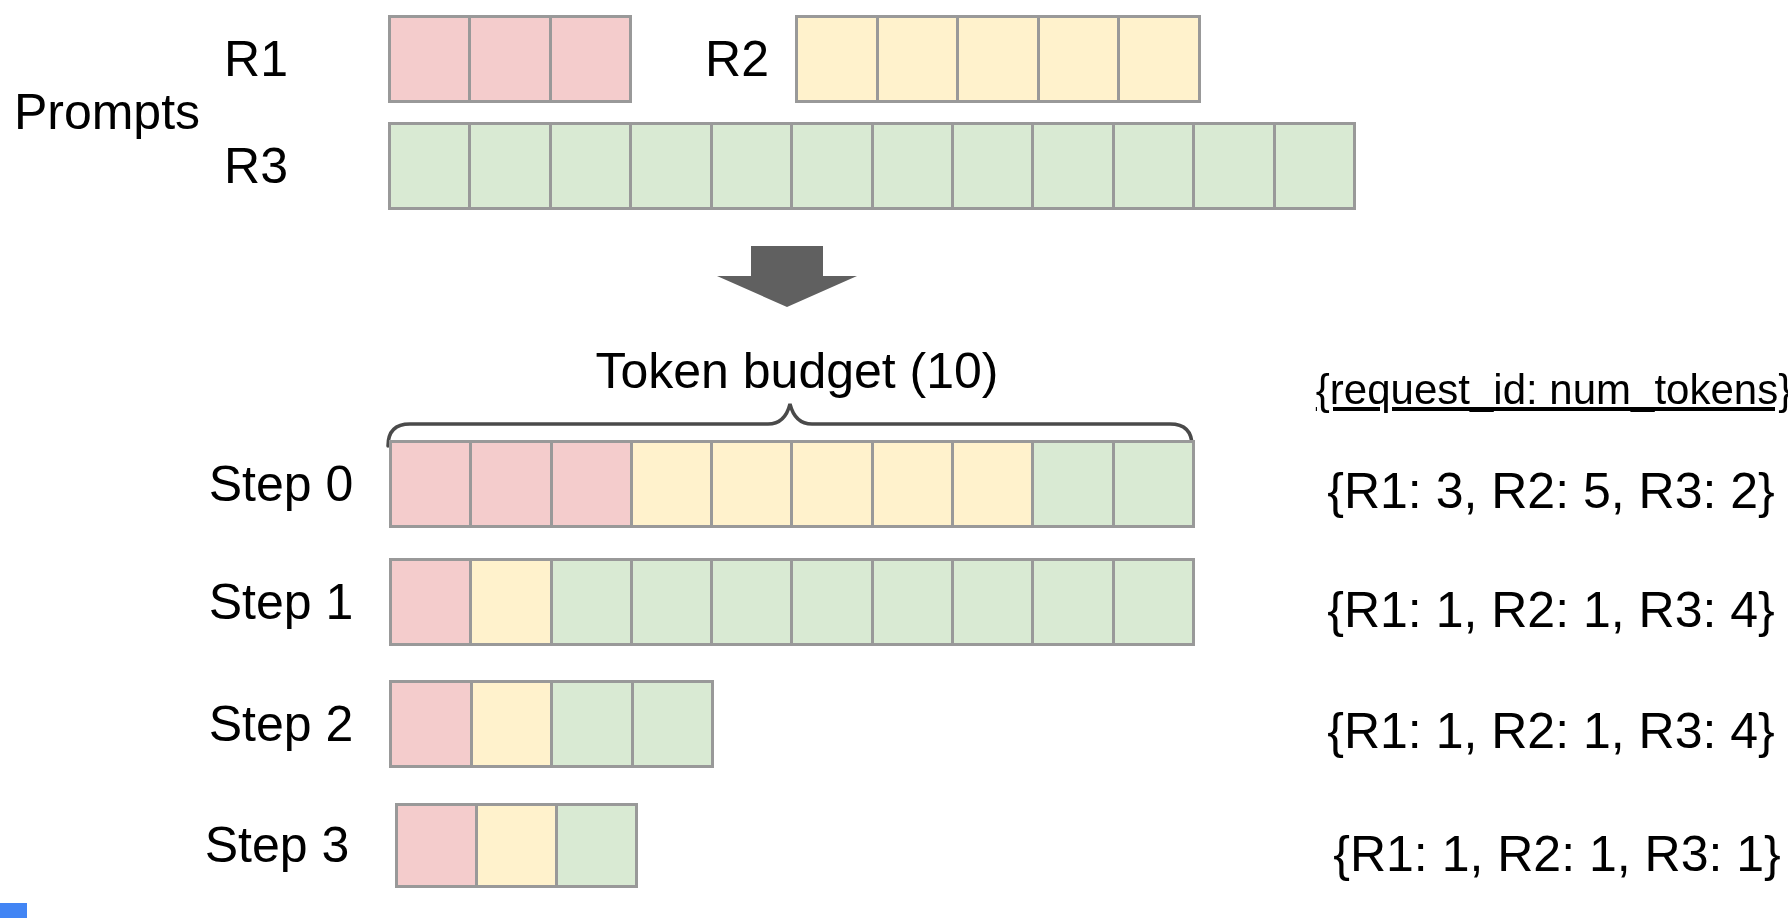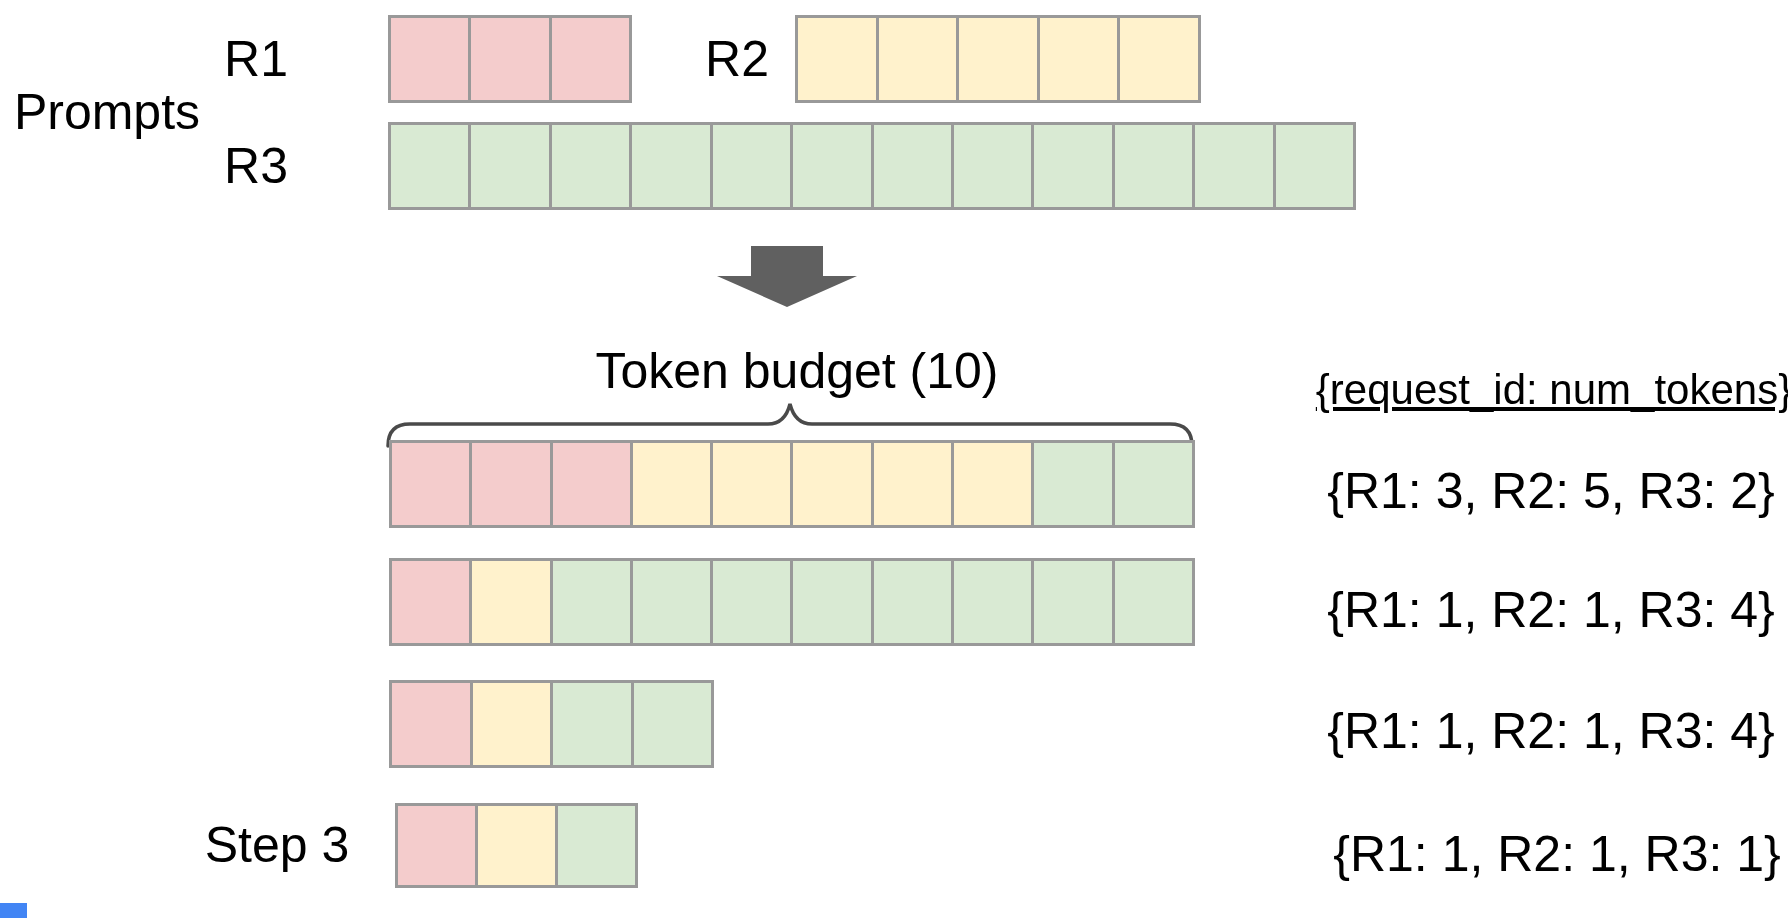--- a/index.html
+++ b/index.html
@@ -108,20 +108,23 @@
   </div>
 
   <div class="lbl" style="left:797px; top:371px;text-align:center;">Token budget (10)</div>
 
   <div class="brace-box" style="left:386px; top:400px; width:808px; height:48px;">
     <svg width="808" height="48" viewBox="0 0 808 48" aria-hidden="true">
       <path d="M 2,46 Q 2,24 24,24 L 382,24 Q 399,24 404,4 Q 409,24 426,24 L 784,24 Q 806,24 806,46" fill="none" stroke="#4a4a4a" stroke-width="3.5" stroke-linecap="round"></path>
     </svg>
   </div>
 
+  <div class="lbl" style="left:281px; top:484px;">Step 0</div>
+  <div class="lbl" style="left:281px; top:602px;">Step 1</div>
+  <div class="lbl" style="left:281px; top:724px;">Step 2</div>
   <div class="lbl" style="left:277px; top:845px;">Step 3</div>
 
   <div class="token-row" style="left:389px; top:440px; width:806px; height:88px;">
       <div class="cell" style="background: rgb(244, 204, 204);"></div>
       <div class="cell" style="background: rgb(244, 204, 204);"></div>
       <div class="cell" style="background: rgb(244, 204, 204);"></div>
       <div class="cell" style="background: rgb(255, 242, 204);"></div>
       <div class="cell" style="background: rgb(255, 242, 204);"></div>
       <div class="cell" style="background: rgb(255, 242, 204);"></div>
       <div class="cell" style="background: rgb(255, 242, 204);"></div>

